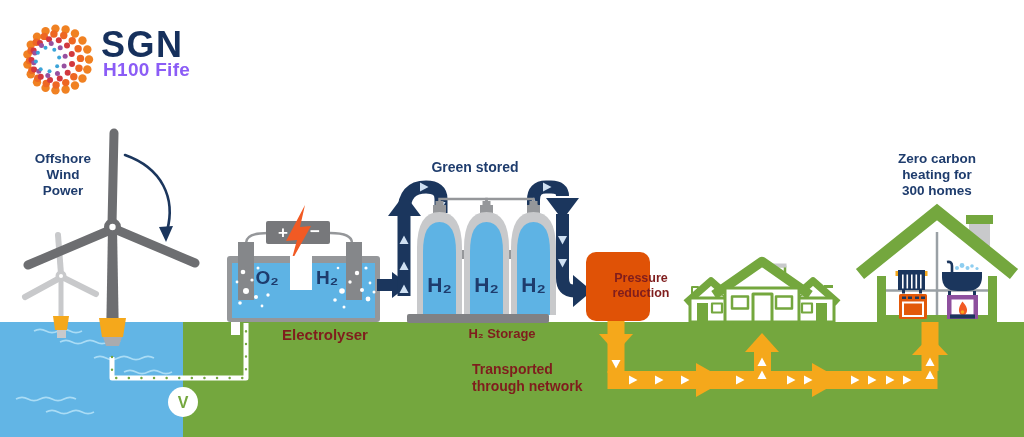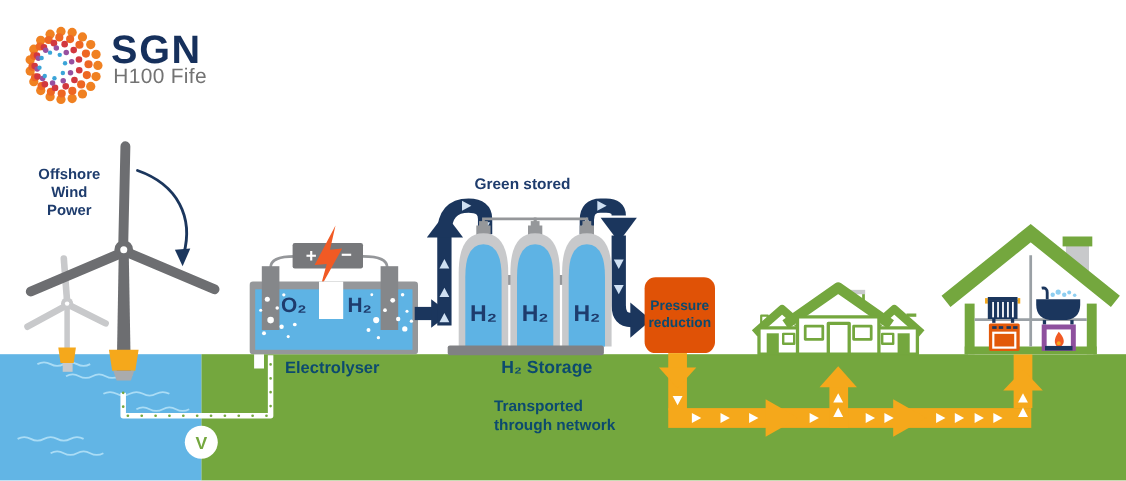--- a/index.html
+++ b/index.html
@@ -1,25 +1,25 @@
 <!DOCTYPE html>
 <html><head>
 <meta charset="utf-8">
 <style>
   html,body{margin:0;padding:0;background:#fff;}
   #stage{position:relative;width:1024px;height:437px;background:#fff;overflow:hidden;
          font-family:"Liberation Sans",sans-serif;}
   #art{position:absolute;left:0;top:0;}
   .lbl{position:absolute;white-space:pre-line;font-weight:bold;color:#1e3c6d;
        font-size:13.5px;line-height:1.18;text-align:center;}
-  .lbl.white{color:#0c4a6e;}
+  .lbl.white{color:#7f1d1d;margin-left:23px;}
   .brand{position:absolute;left:101px;top:24px;font-size:36px;font-weight:bold;
          color:#16305c;letter-spacing:1.5px;}
-  .project{position:absolute;left:103px;top:59px;font-size:19px;font-weight:400;
-           color:#737373;letter-spacing:.3px;text-align:right;}
+  .project{position:absolute;left:103px;top:59px;font-size:19px;font-weight:700;
+           color:#8b5cf6;letter-spacing:.3px;text-align:right;}
   svg text{font-family:"Liberation Sans",sans-serif;font-weight:bold;}
 </style>
 </head>
 <body>
 
 <div id="stage">
 
 <svg id="art" width="1024" height="437" viewBox="0 0 1024 437">
 
   <rect x="183" y="322" width="841" height="115" fill="#74a73e"></rect>
@@ -344,18 +344,21 @@
       </g>
 </svg>
 
 <div class="brand">SGN</div>
 <div class="project">H100 Fife</div>
 <div class="lbl" style="left:13px;top:151px;width:100px">Offshore
 Wind
 Power</div>
 <div class="lbl white" style="left:222px;top:326px;width:160px;font-size:15px">Electrolyser</div>
 <div class="lbl" style="left:395px;top:159px;width:160px;font-size:14px">Green stored</div>
-<div class="lbl white" style="left:417px;top:325.5px;width:160px;font-size:16px">H₂ Storage</div>
+<div class="lbl white" style="left:399px;top:325.5px;width:160px;font-size:13px">H₂ Storage</div>
 <div class="lbl white" style="left:586px;top:271px;width:64px;font-size:12.5px">Pressure
 reduction</div>
 <div class="lbl white" style="left:449px;top:361px;width:160px;font-size:14px;text-align:left">Transported
 through network</div>
+<div class="lbl" style="left:857px;top:151px;width:160px">Zero carbon
+heating for
+300 homes</div>
 </div>
 
 </body></html>

